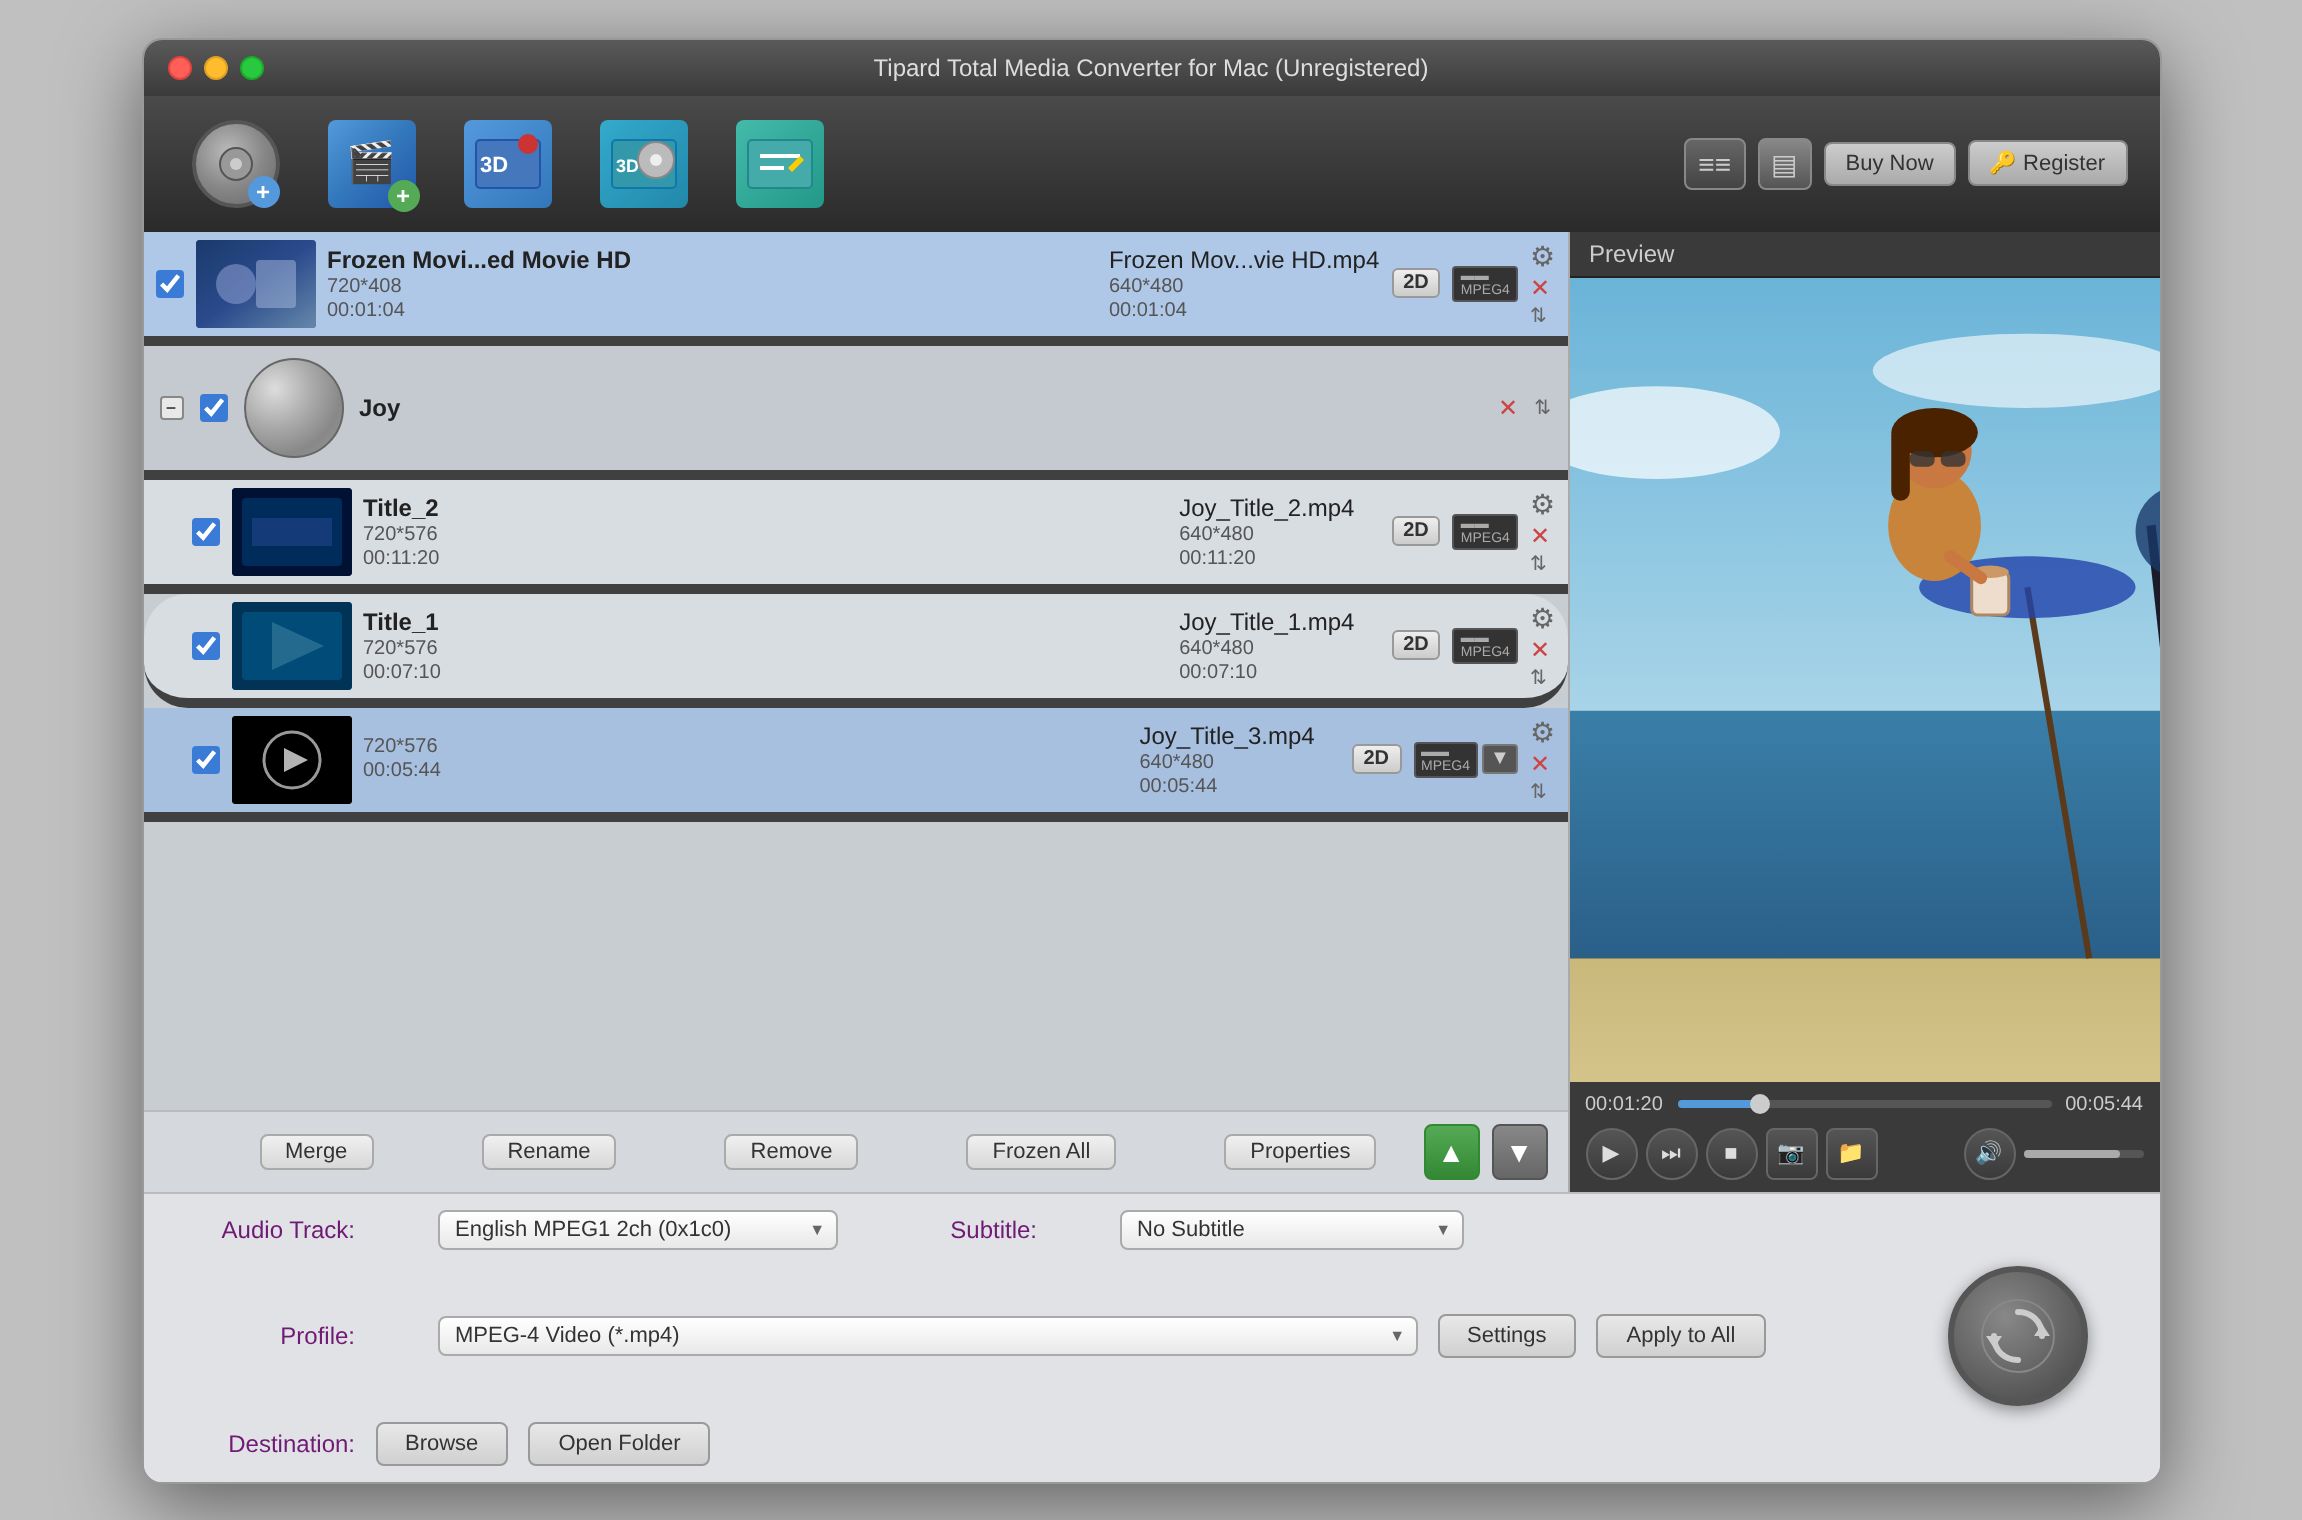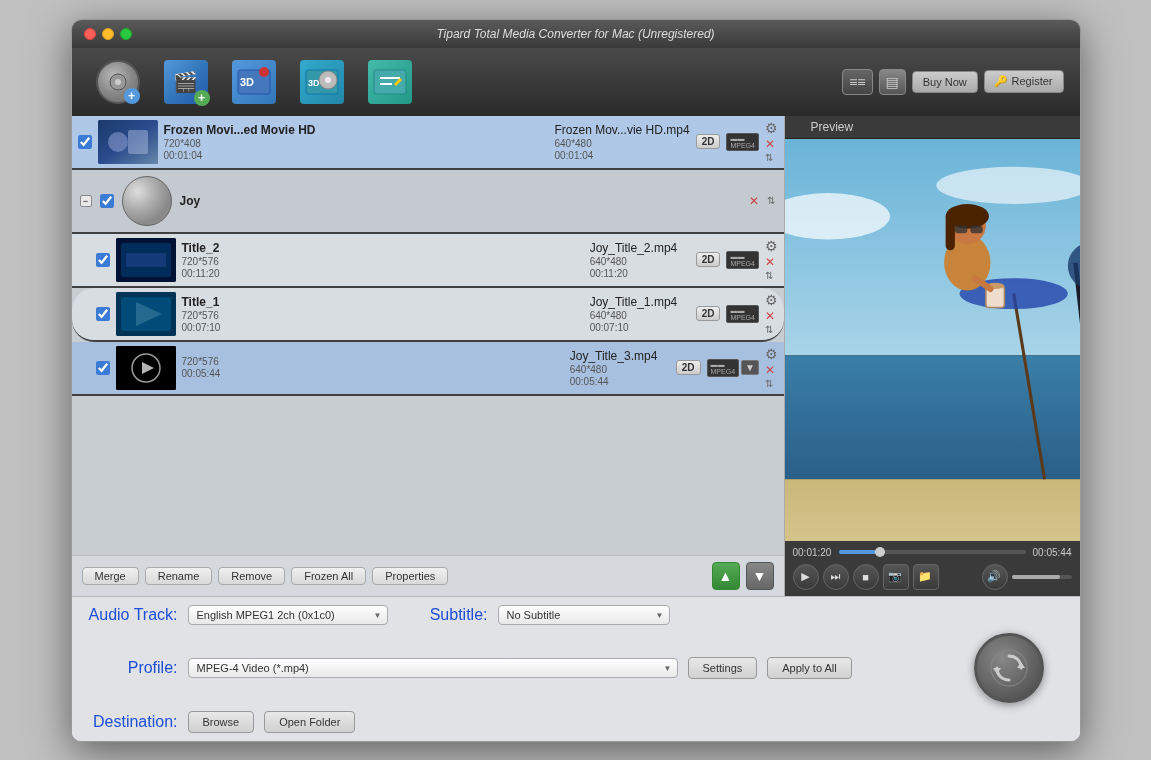--- a/index.html
+++ b/index.html
@@ -27,21 +27,20 @@
       align-items: center;
       padding: 0 12px;
       position: relative;
     }
     .title-bar-text {
       color: #ddd;
       font-size: 12px;
       position: absolute;
       left: 50%;
       transform: translateX(-50%);
-      font-style: italic;
     }
     .traffic-lights {
       display: flex;
       gap: 6px;
     }
     .tl { width: 12px; height: 12px; border-radius: 50%; cursor: pointer; }
     .tl-close { background: #ff5f57; border: 1px solid #e0443e; }
     .tl-min { background: #ffbd2e; border: 1px solid #dfa023; }
     .tl-max { background: #28c940; border: 1px solid #1aab29; }
 
@@ -112,21 +111,21 @@
     }
     .file-list {
       flex: 1;
       overflow-y: auto;
       background: #c8cdd2;
     }
     .file-item {
       display: flex;
       align-items: center;
       padding: 4px 6px;
-      border-bottom: 2px solid #404040;
+      border-bottom: 5px solid #404040;
       background: #d8dde2;
       cursor: pointer;
       gap: 6px;
     }
     .file-item.selected { background: #b0c8e8; }
     .file-item.group-header {
       background: #c5cad0;
       padding: 6px 8px;
     }
     .file-item.last-selected {
@@ -243,20 +242,21 @@
       gap: 6px;
     }
     .btn-toolbar {
       background: linear-gradient(to bottom, #f0f0f0, #d8d8d8);
       border: 1px solid #aaa;
       border-radius: 4px;
       padding: 2px 12px;
       cursor: pointer;
       font-size: 11px;
       color: #333;
+      margin-left: 48px;
     }
     .arrow-btn {
       width: 28px;
       height: 28px;
       background: linear-gradient(to bottom, #5a5, #383);
       border: 1px solid #383;
       border-radius: 4px;
       display: flex;
       align-items: center;
       justify-content: center;
@@ -270,21 +270,21 @@
     }
 
     .preview-panel {
       width: 295px;
       background: #2a2a2a;
       display: flex;
       flex-direction: column;
     }
     .preview-header {
       background: #3a3a3a;
-      padding: 4px 26px;
+      padding: 4px 10px;
       color: #ccc;
       font-size: 12px;
       border-bottom: 1px solid #222;
     }
     .preview-video {
       flex: 1;
       background: #000;
       position: relative;
       overflow: hidden;
     }
@@ -375,41 +375,42 @@
       display: flex;
       flex-direction: column;
       gap: 8px;
     }
     .settings-row {
       display: flex;
       align-items: center;
       gap: 10px;
     }
     .settings-label {
-      font-size: 16px;
-      color: #1d4ed8;
+      font-size: 12px;
+      color: #701a75;
       min-width: 90px;
       text-align: right;
     }
     .settings-select {
       background: linear-gradient(to bottom, #fff, #e8e8e8);
       border: 1px solid #aaa;
       border-radius: 4px;
       padding: 3px 8px;
       font-size: 11px;
       color: #333;
       cursor: pointer;
       appearance: none;
       -webkit-appearance: none;
       padding-right: 20px;
       position: relative;
     }
     .select-wrapper {
       position: relative;
       display: inline-block;
+      margin-left: 31px;
     }
     .select-wrapper::after {
       content: '▼';
       font-size: 8px;
       color: #666;
       position: absolute;
       right: 6px;
       top: 50%;
       transform: translateY(-50%);
       pointer-events: none;

